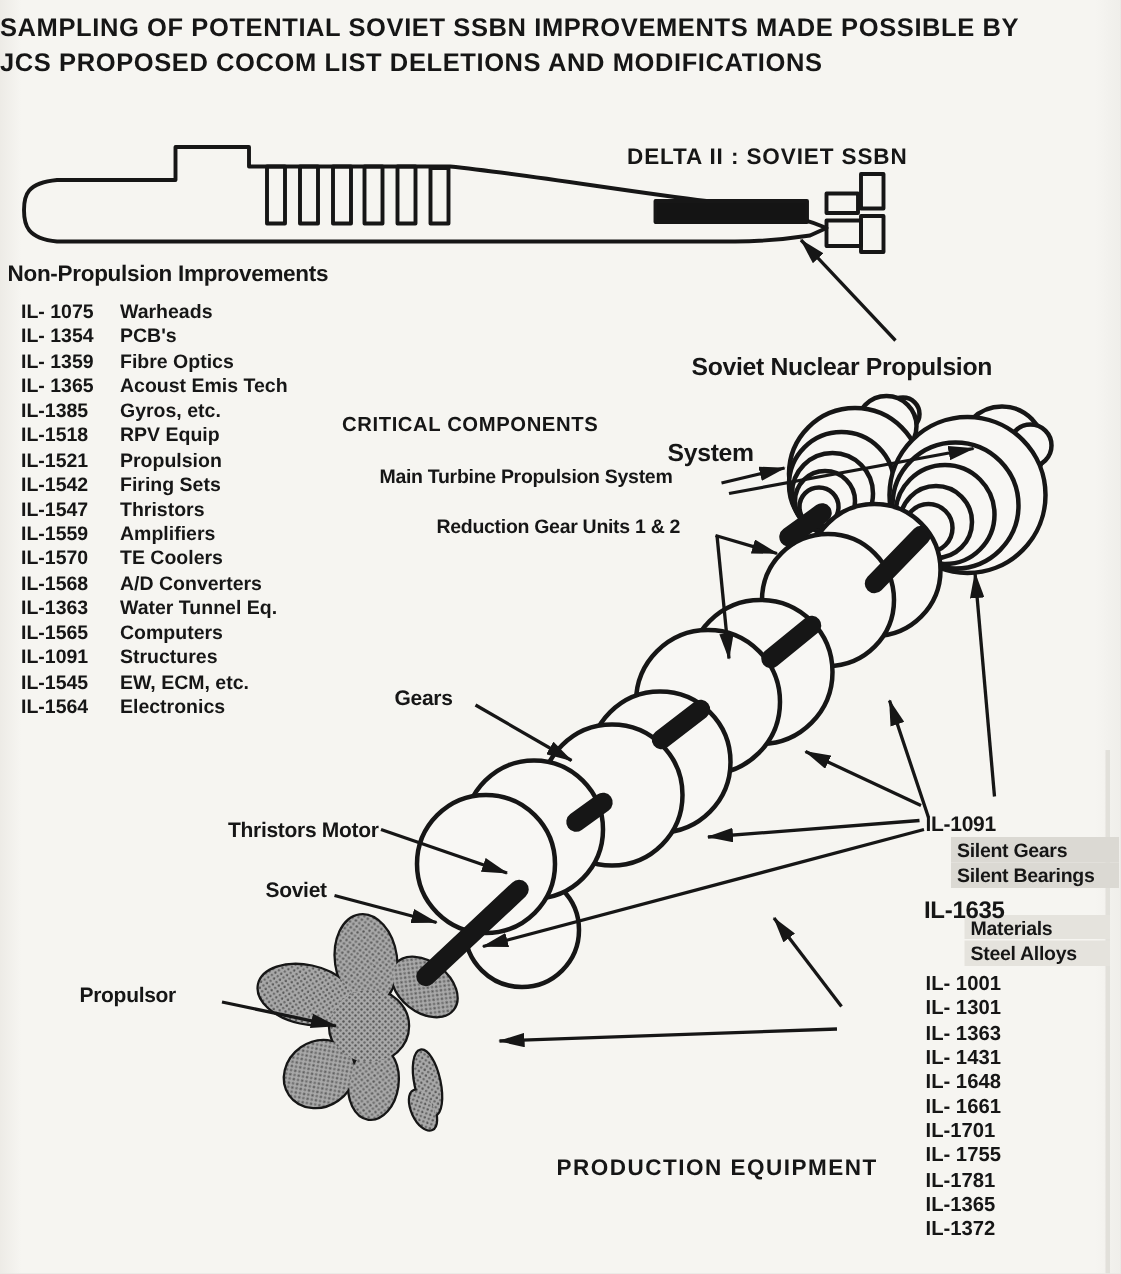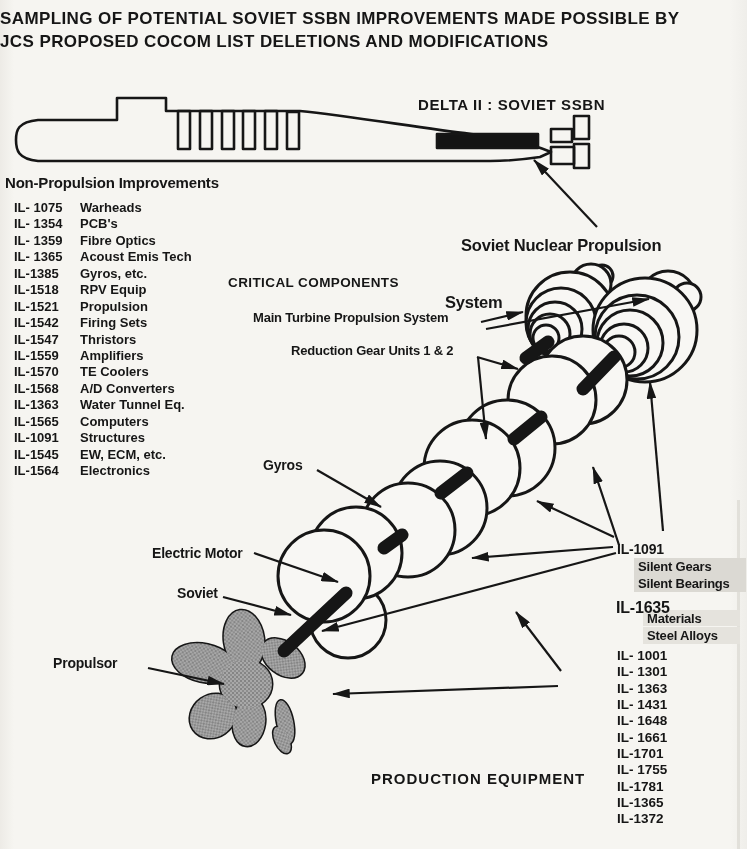--- a/index.html
+++ b/index.html
@@ -242,22 +242,22 @@
       </div>
     </div>
 
   <div class="lbl" style="left:461px;top:236px;font-size:16.5px;">Soviet Nuclear Propulsion</div>
   <div class="lbl" style="left:445px;top:260px;font-size:16.5px;margin-top:33px;">System</div>
 
   <div class="lbl" style="left:228px;top:275px;font-size:13.5px;letter-spacing:0.4px;">CRITICAL COMPONENTS</div>
 
   <div class="lbl" style="left:253px;top:310px;font-size:13px;">Main Turbine Propulsion System</div>
   <div class="lbl" style="left:291px;top:343px;font-size:13px;">Reduction Gear Units 1 &amp; 2</div>
-  <div class="lbl" style="left:263px;top:457px;font-size:14px;">Gyros</div>
-  <div class="lbl" style="left:152px;top:545px;font-size:14px;">Electric Motor</div>
+  <div class="lbl" style="left:263px;top:457px;font-size:14px;">Gears</div>
+  <div class="lbl" style="left:152px;top:545px;font-size:14px;">Thristors Motor</div>
   <div class="lbl" style="left:177px;top:585px;font-size:14px;">Soviet</div>
   <div class="lbl" style="left:53px;top:655px;font-size:14px;">Propulsor</div>
 
   <div class="lbl" style="left:617px;top:541px;font-size:14px;">IL-1091</div>
   <div class="lbl" style="left:638px;top:559px;font-size:13px;">Silent Gears</div>
   <div class="lbl" style="left:638px;top:576px;font-size:13px;">Silent Bearings</div>
 
   <div class="lbl" style="left:616px;top:599px;font-size:16px;">IL-1635</div>
   <div class="lbl" style="left:647px;top:611px;font-size:13px;">Materials</div>
   <div class="lbl" style="left:647px;top:628px;font-size:13px;">Steel Alloys</div>

